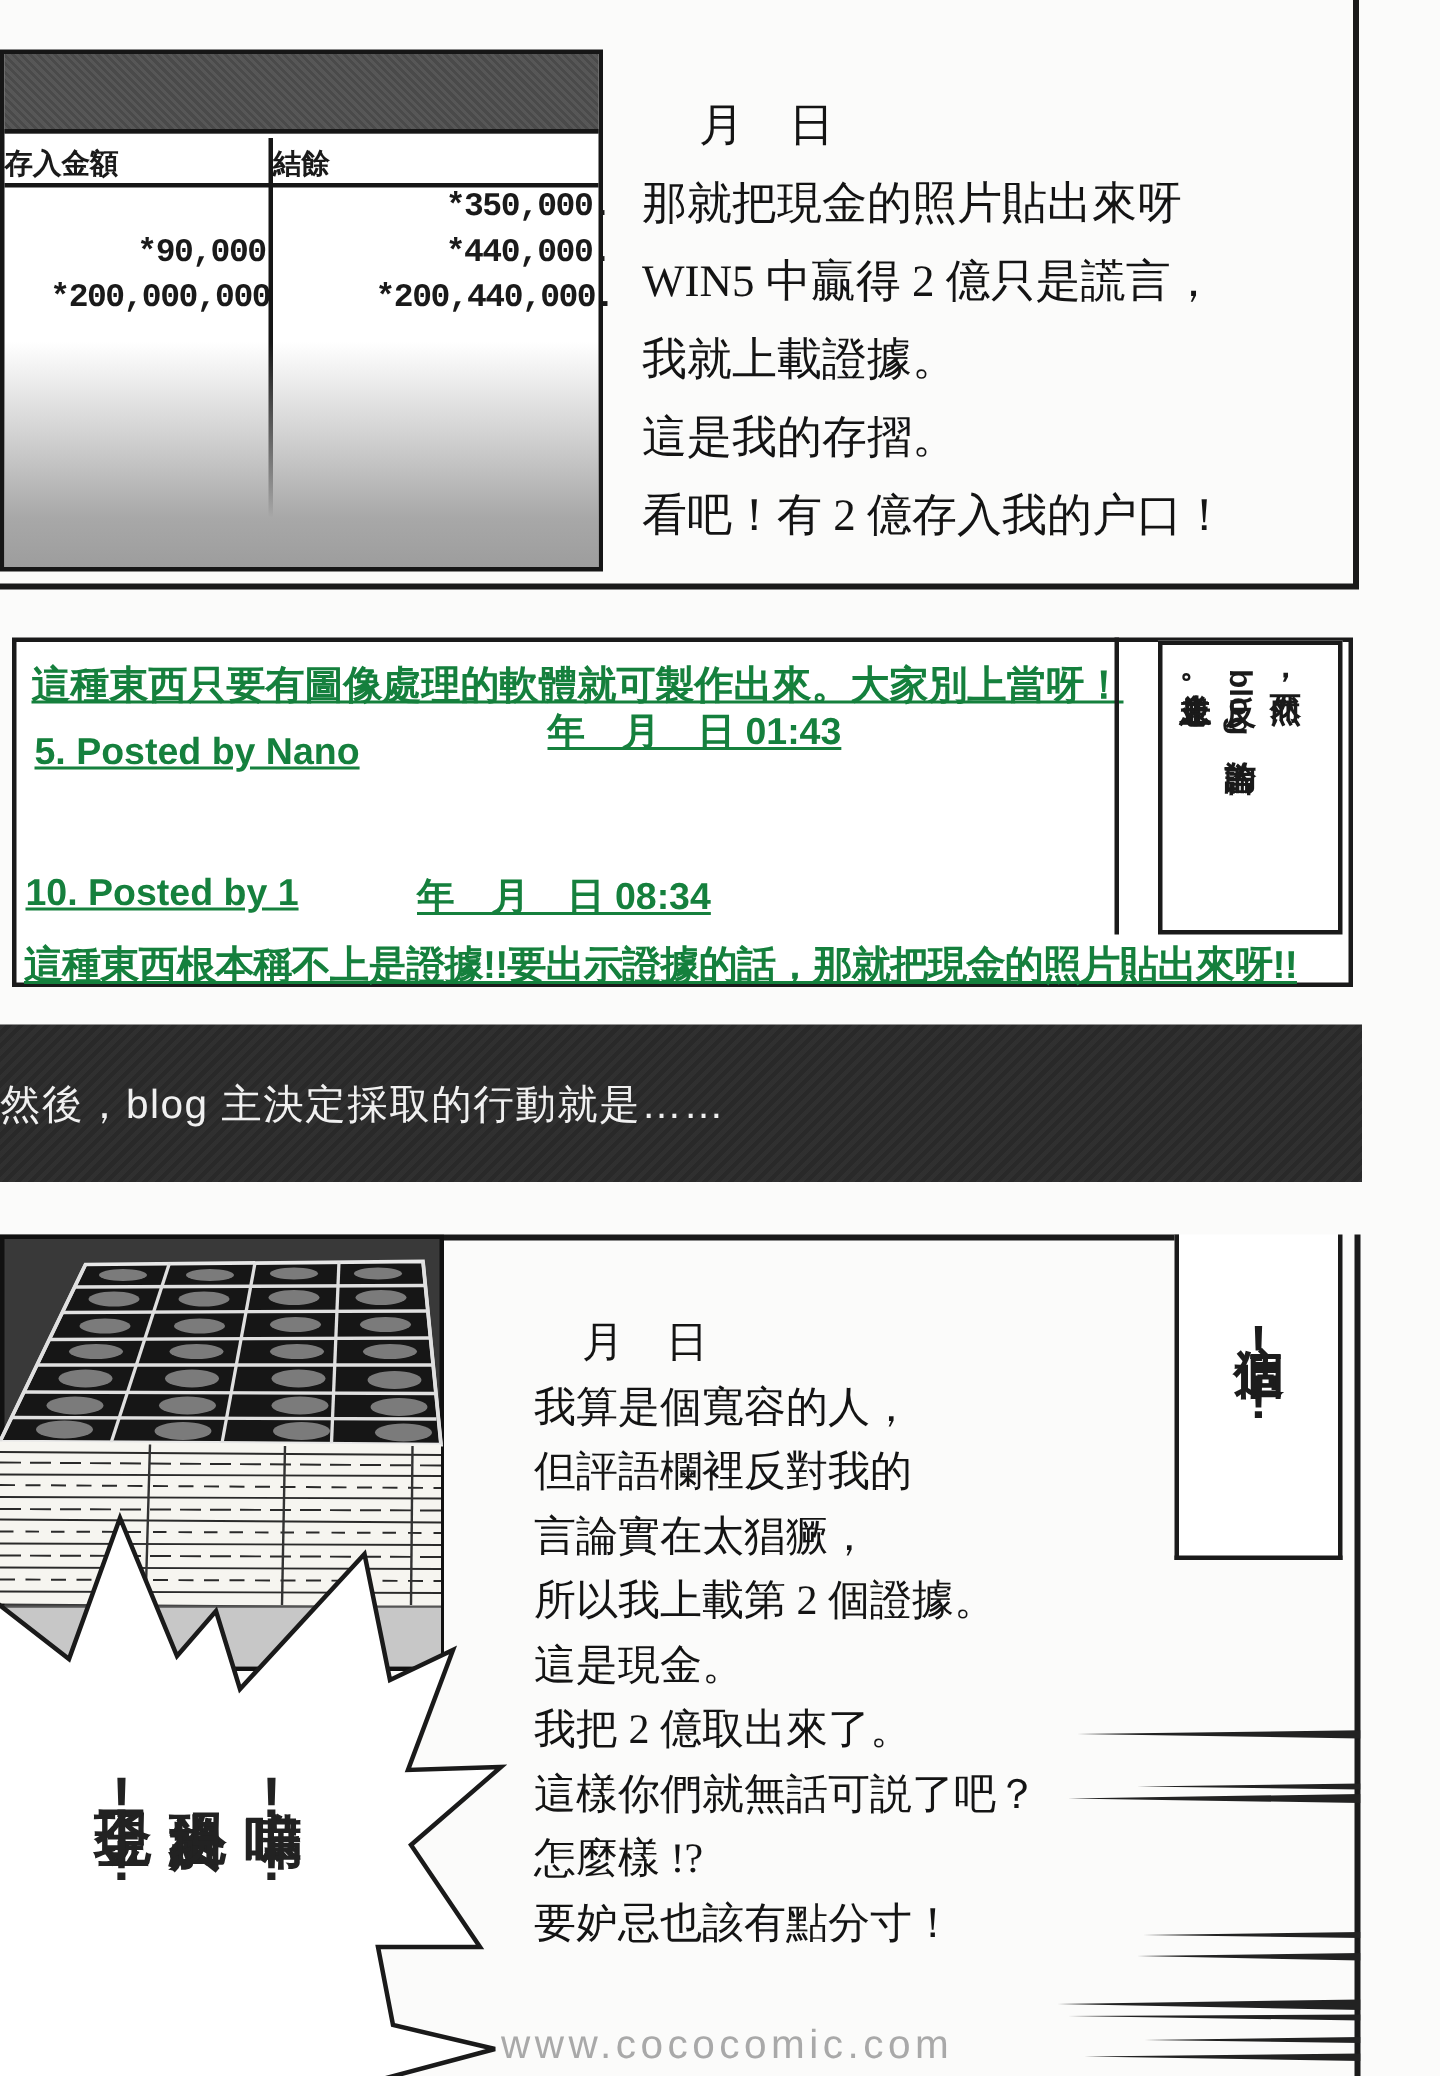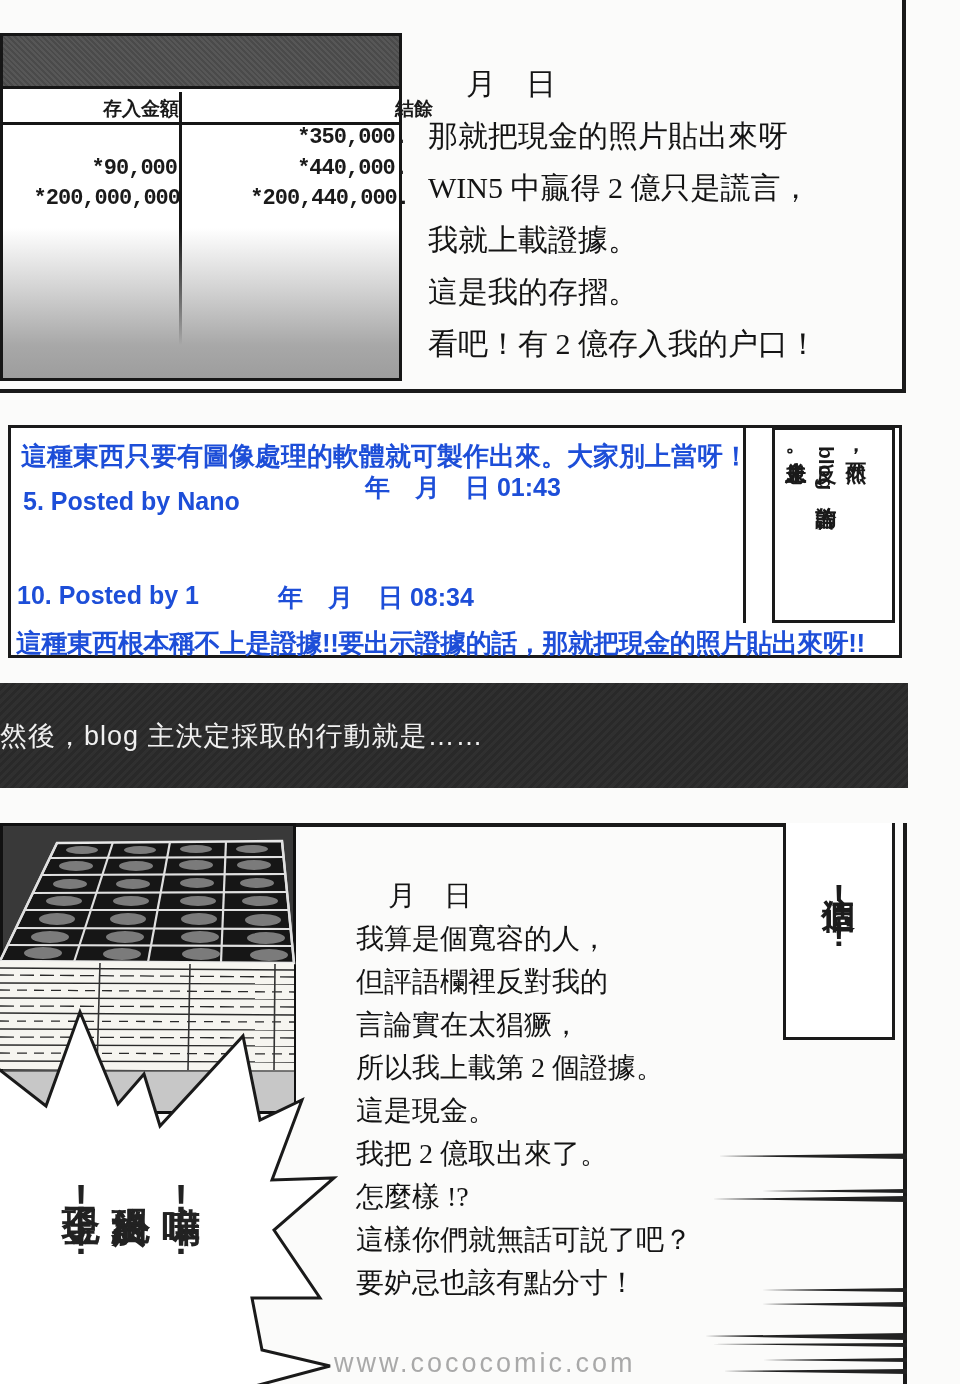--- a/index.html
+++ b/index.html
@@ -16,40 +16,40 @@
   .upright{text-orientation:upright;letter-spacing:0;}
   .line{white-space:pre;}
 
   
   .passbook{left:0;top:33px;width:402px;height:348px;border:3px solid #161616;
     background:#fff;box-sizing:border-box;}
   .pb-header{position:absolute;left:0;top:0;width:100%;height:53px;
     background:#4a4a4a;
     background-image:repeating-linear-gradient(45deg,rgba(255,255,255,.07) 0 2px,transparent 2px 4px);
     border-bottom:3px solid #161616;box-sizing:border-box;}
-  .pb-colhead{position:absolute;top:60px;font-size:19px;font-weight:bold;text-align:right;}
+  .pb-colhead{position:absolute;top:60px;font-size:19px;font-weight:bold;text-align:left;}
   .pb-underline{position:absolute;left:0;top:86px;width:100%;height:3px;background:#161616;}
   .pb-divider{position:absolute;left:176px;top:56px;width:3px;height:256px;background:#161616;}
   .pb-val{position:absolute;font-size:22px;font-weight:bold;letter-spacing:-1px;text-align:right;margin-left:12px;}
   .pb-grad{position:absolute;left:0;bottom:0;width:100%;height:150px;
     background:linear-gradient(to bottom,rgba(168,168,168,0),rgba(168,168,168,.5) 40%,#a8a8a8 78%,#9d9d9d);}
 
   
   .blog1{left:428px;top:58px;width:470px;font-size:30px;line-height:52px;color:#141414;}
   .blog2{left:356px;top:874px;width:450px;font-size:28px;line-height:43px;color:#141414;z-index:4;}
   .blog1 .date{padding-left:38px;}
   .blog2 .date{padding-left:32px;}
 
   
   .bar{background:#1a1a1a;}
 
   
   .comments{left:8px;top:425px;width:894px;height:233px;border:3px solid #1a1a1a;
     background:#fff;box-sizing:border-box;}
-  .cmt{position:absolute;font-weight:bold;color:#1d4ed8;}
+  .cmt{position:absolute;font-weight:bold;color:#15803d;text-decoration:underline;}
   .aside-box{left:772px;top:427px;width:123px;height:196px;border:3px solid #1a1a1a;
     background:#fff;box-sizing:border-box;z-index:2;}
   .aside-text{padding:16px 10px 8px 6px;font-size:21px;font-weight:bold;line-height:30px;height:170px;}
 
   
   .banner{left:0;top:683px;width:908px;height:105px;background:#292929;
     background-image:repeating-linear-gradient(135deg,rgba(255,255,255,.03) 0 3px,transparent 3px 6px);
     display:flex;align-items:center;justify-content:flex-start;}
   .banner span{color:#f0f0f0;font-size:27px;letter-spacing:1px;}
 
@@ -213,22 +213,22 @@
 </div>
 
 <div class="abs blog2 serif">
   <div class="line date">月　日</div>
   <div class="line">我算是個寬容的人，</div>
   <div class="line">但評語欄裡反對我的</div>
   <div class="line">言論實在太猖獗，</div>
   <div class="line">所以我上載第 2 個證據。</div>
   <div class="line">這是現金。</div>
   <div class="line">我把 2 億取出來了。</div>
+  <div class="line">這樣你們就無話可説了吧？</div>
   <div class="line">怎麼樣 !?</div>
-  <div class="line">這樣你們就無話可説了吧？</div>
   <div class="line">要妒忌也該有點分寸！</div>
 </div>
 
 <div class="abs side-box">
   <div class="vert">
     <span>這個</span><span class="upright">!!</span>
   </div>
 </div>
 
 <div class="abs speedlines">

